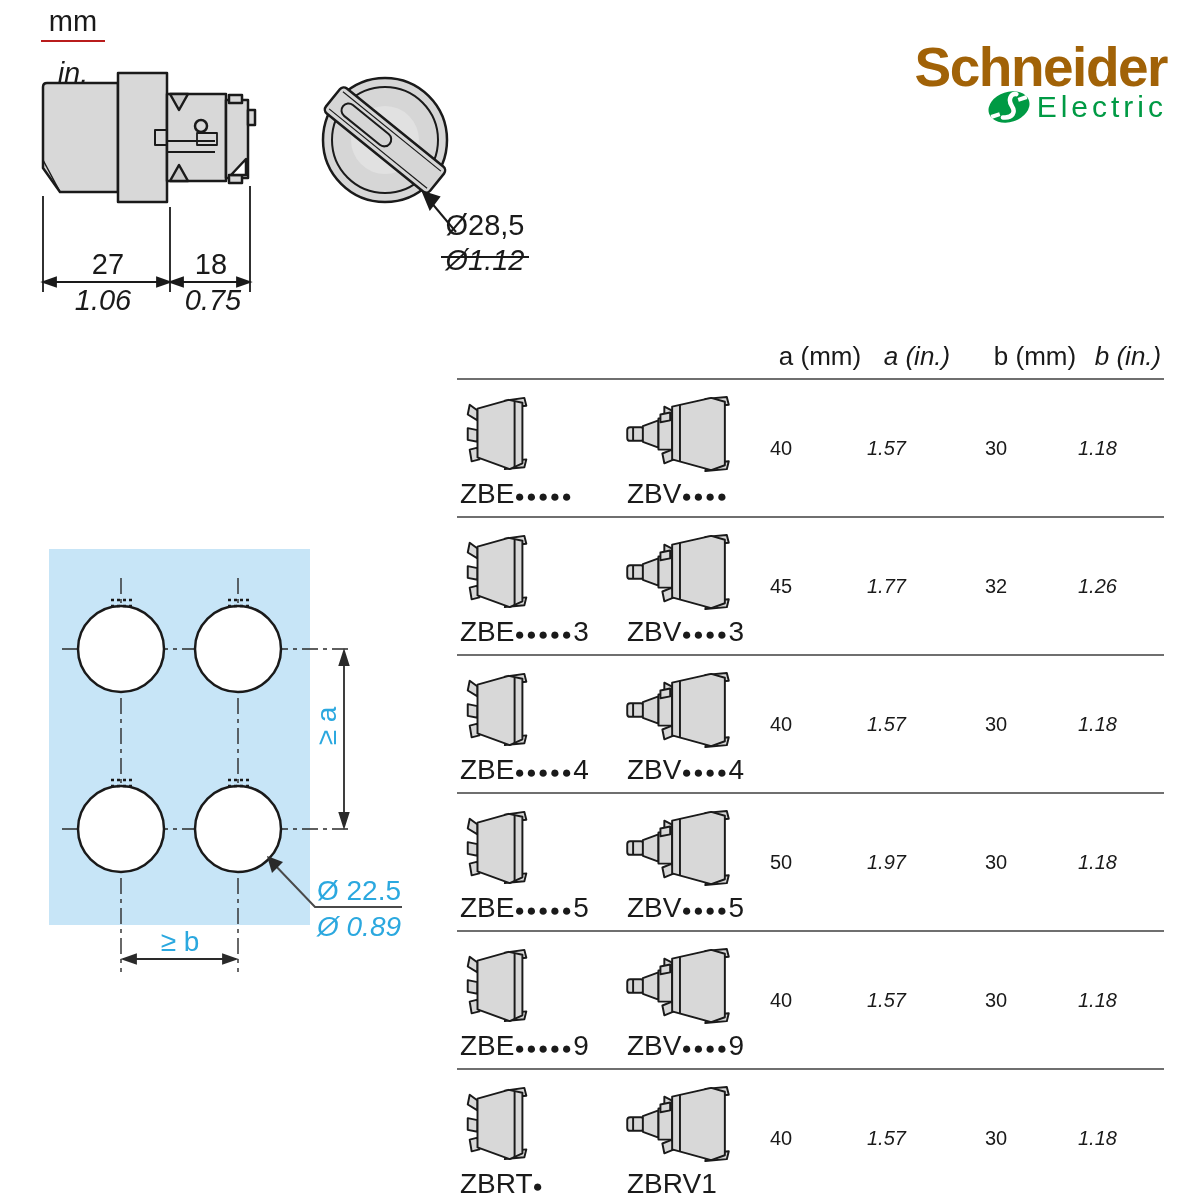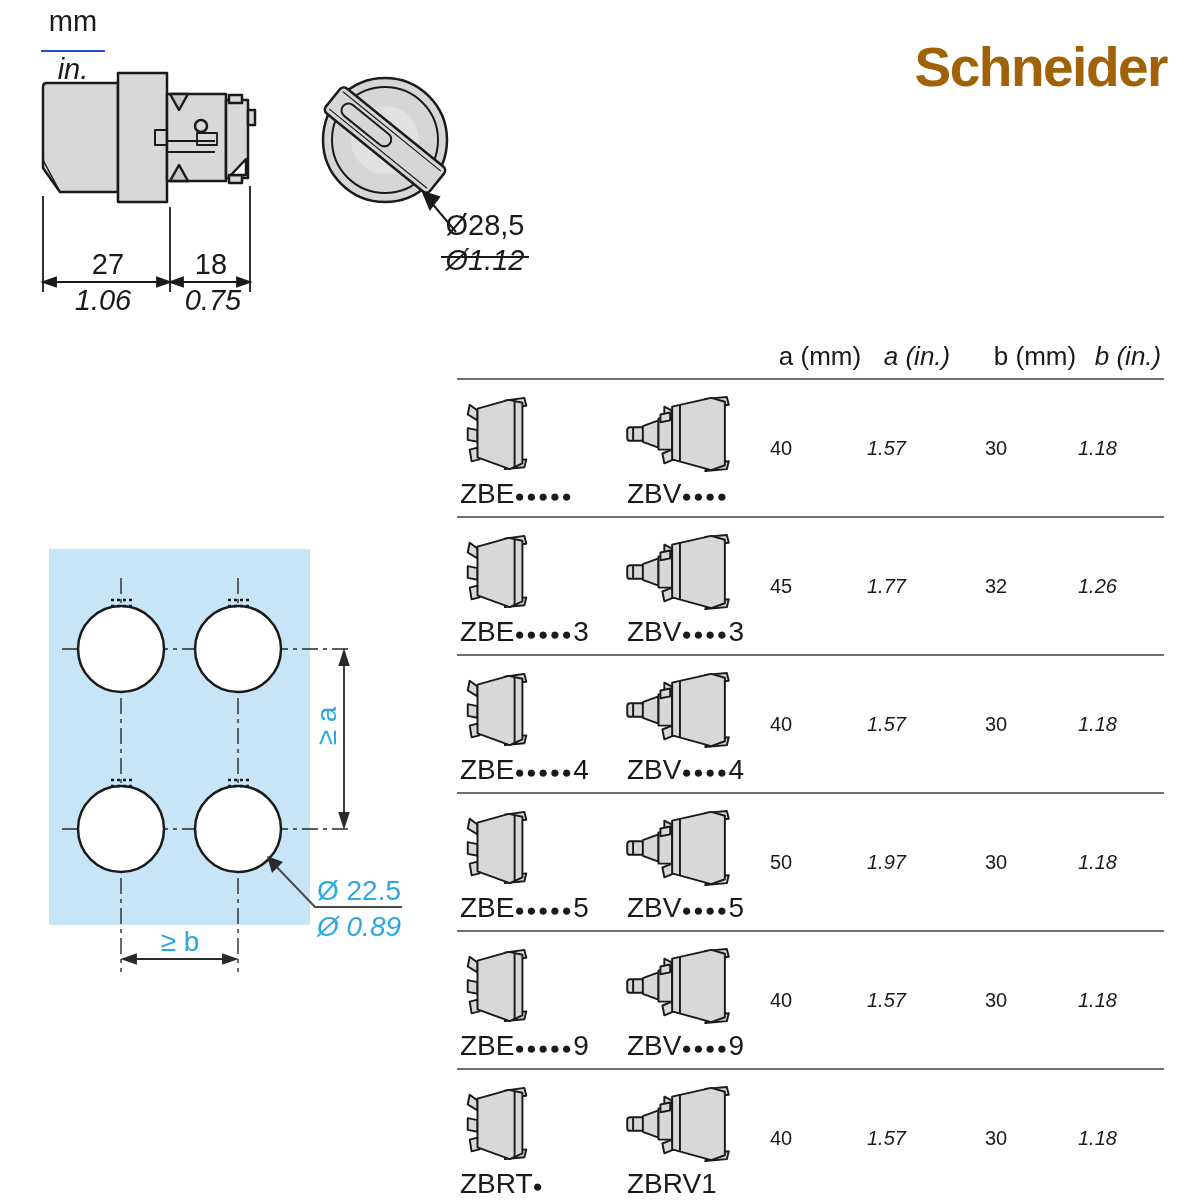--- a/index.html
+++ b/index.html
@@ -4,22 +4,22 @@
 <style>
   html,body{margin:0;padding:0;background:#fff;}
   .canvas{position:relative;width:1200px;height:1200px;background:#fff;overflow:hidden;
           font-family:"Liberation Sans","DejaVu Sans",sans-serif;color:#1a1a1a;}
   .abs{position:absolute;}
   .it{font-style:italic;}
   .ctr{text-align:center;}
 
   
   .units{left:38px;top:6px;width:70px;text-align:center;font-size:29px;line-height:1.05;}
-  .units .u-mm{border-bottom:2px solid #1d4ed8;padding:0 3px 14px 3px;display:inline-block;min-width:58px;}
-  .units .u-in{padding-top:2px;}
+  .units .u-mm{border-bottom:2px solid #b91c1c;padding:0 3px 4px 3px;display:inline-block;min-width:58px;}
+  .units .u-in{padding-top:16px;}
 
   
   .dim{font-size:29px;line-height:1;}
 
   
   .cy{color:#2BA8DF;font-size:28px;line-height:1;}
   .rot{transform:rotate(-90deg);transform-origin:center center;}
 
   
   .logo{right:33px;top:40px;text-align:right;}
@@ -174,20 +174,33 @@
   <div class="abs dim ctr" style="left:63px;top:250px;width:90px;">27</div>
   <div class="abs dim ctr it" style="left:58px;top:286px;width:90px;">1.06</div>
   <div class="abs dim ctr" style="left:173px;top:250px;width:76px;">18</div>
   <div class="abs dim ctr it" style="left:175px;top:286px;width:76px;">0.75</div>
 
   <div class="abs dim ctr" style="left:441px;top:211px;width:88px;border-bottom:2px solid #1a1a1a;padding-bottom:16px;">Ø28,5</div>
   <div class="abs dim ctr it" style="left:441px;top:246px;width:88px;">Ø1.12</div>
 
   <div class="abs logo">
     <div class="logo-brand">Schneider</div>
+    <div class="logo-sub">
+      <span>
+        <svg width="46" height="42" viewBox="0 0 46 42">
+          <g transform="rotate(-18 23 21)">
+            <ellipse cx="23" cy="21" rx="21" ry="15" fill="#009A44"></ellipse>
+            <line x1="3" y1="25" x2="12" y2="25" stroke="#fff" stroke-width="4"></line>
+            <line x1="34" y1="17" x2="43" y2="17" stroke="#fff" stroke-width="4"></line>
+            <path d="M14 29 C23 33 28 28 26 21 C24 14 29 8 34 11" stroke="#fff" stroke-width="4.5" fill="none" stroke-linecap="round"></path>
+          </g>
+        </svg>
+      </span>
+      <span class="logo-sub-text">Electric</span>
+    </div>
   </div>
 
   <div class="abs cy ctr rot" style="left:289px;top:712px;width:75px;">≥ a</div>
   <div class="abs cy ctr" style="left:138px;top:928px;width:84px;">≥ b</div>
   <div class="abs cy ctr" style="left:316px;top:877px;width:86px;">Ø 22.5</div>
   <div class="abs cy ctr it" style="left:316px;top:913px;width:86px;">Ø 0.89</div>
 
   <div class="th" style="left:755px;">a (mm)</div>
   <div class="th it" style="left:852px;">a (in.)</div>
   <div class="th" style="left:970px;">b (mm)</div>

